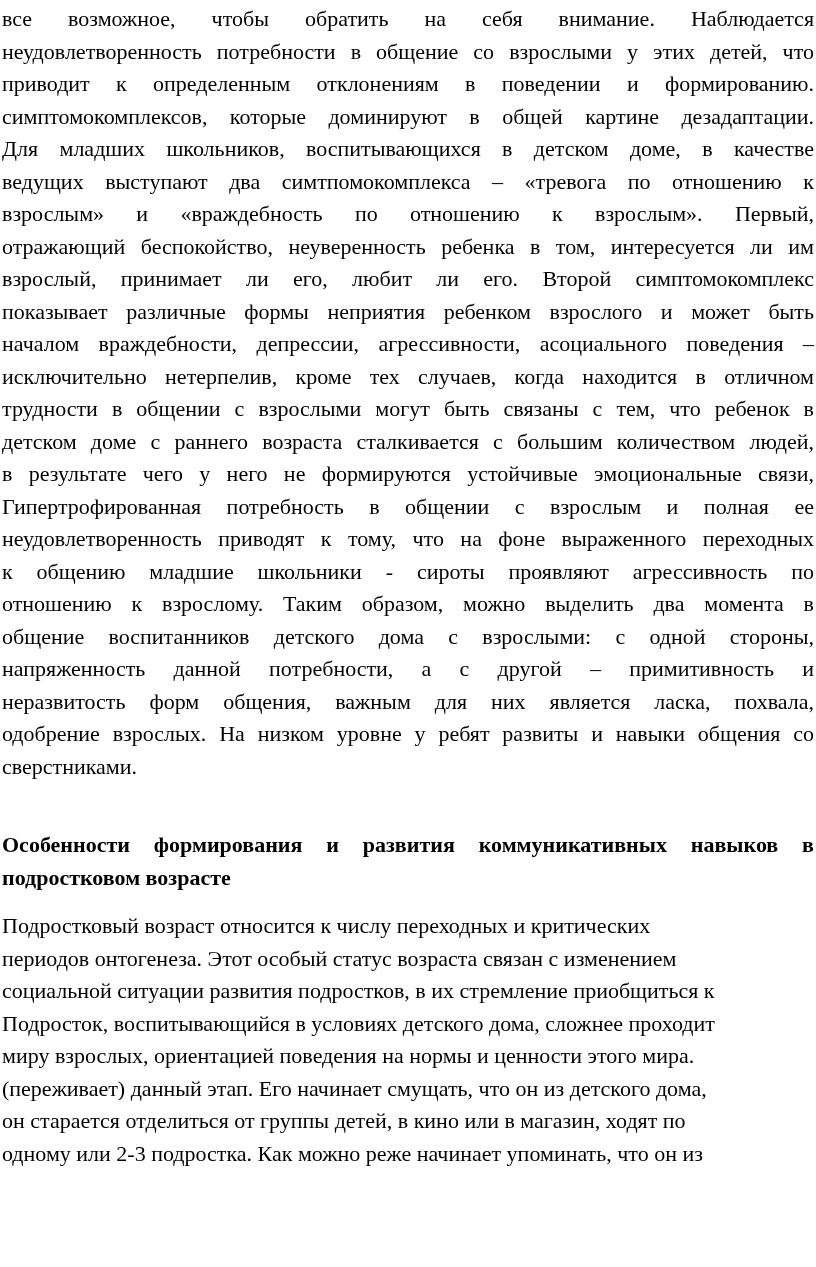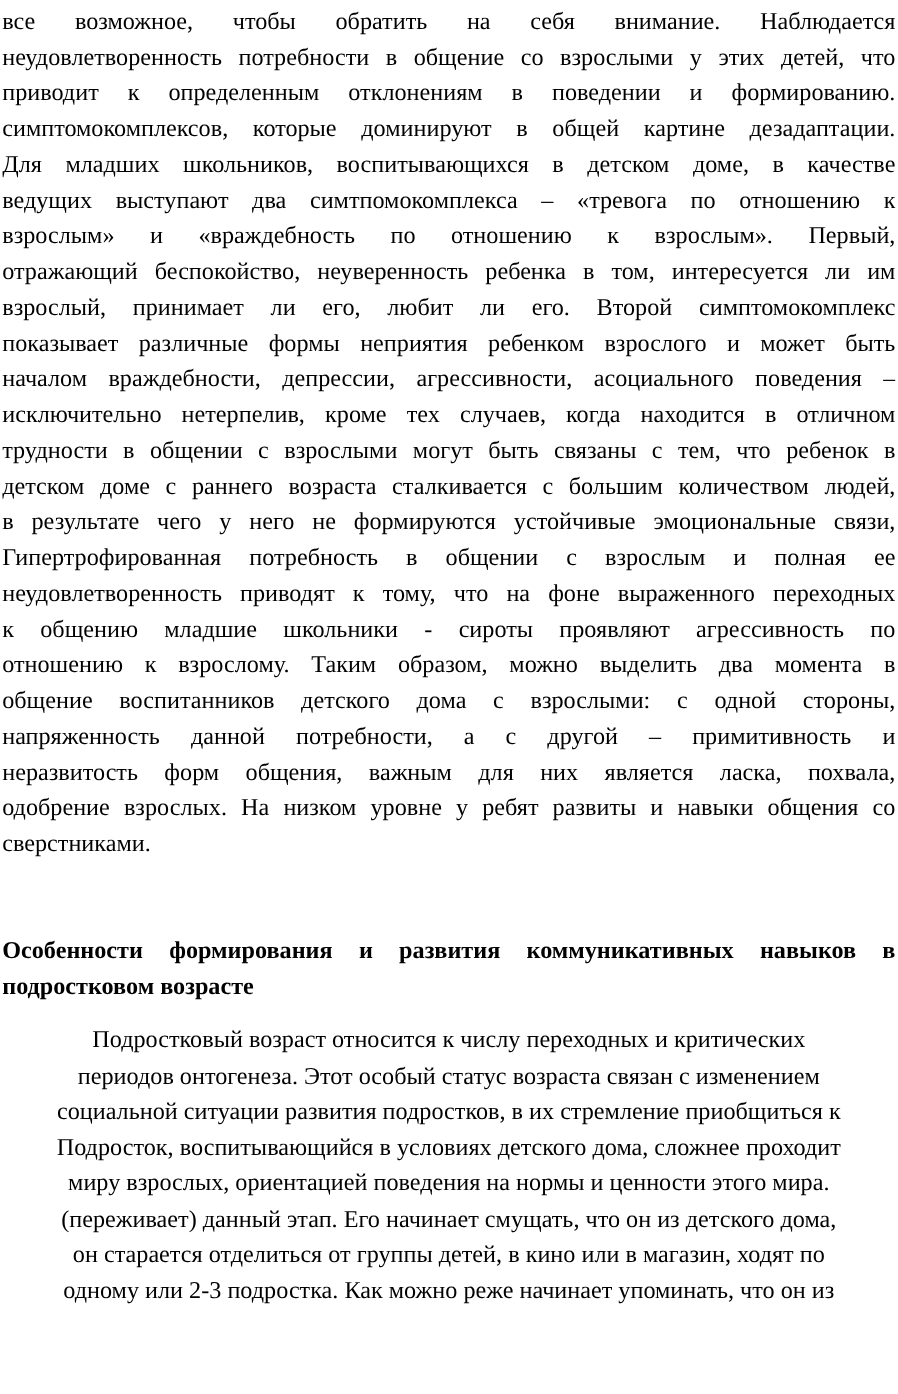--- a/index.html
+++ b/index.html
@@ -31,24 +31,24 @@
     .para-justified .line {
       text-align: justify;
       text-align-last: justify;
       white-space: normal;
       overflow: hidden;
     }
     .para-justified .line.last {
       text-align-last: left;
     }
     .para-ragged .line {
-      text-align: center;
+      text-align: left;
     }
     .heading {
-      margin-top: 65px;
+      margin-top: 46px;
     }
     .heading .line {
       font-weight: bold;
       text-align: justify;
       text-align-last: justify;
       white-space: normal;
       overflow: hidden;
     }
     .heading .line.last {
       text-align-last: left;

